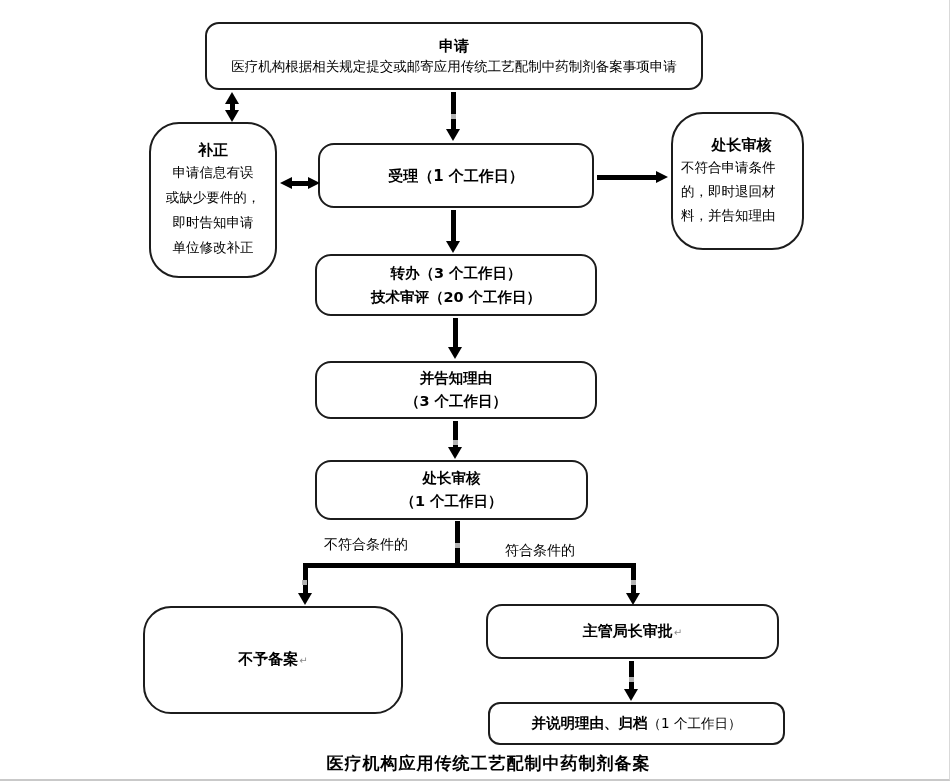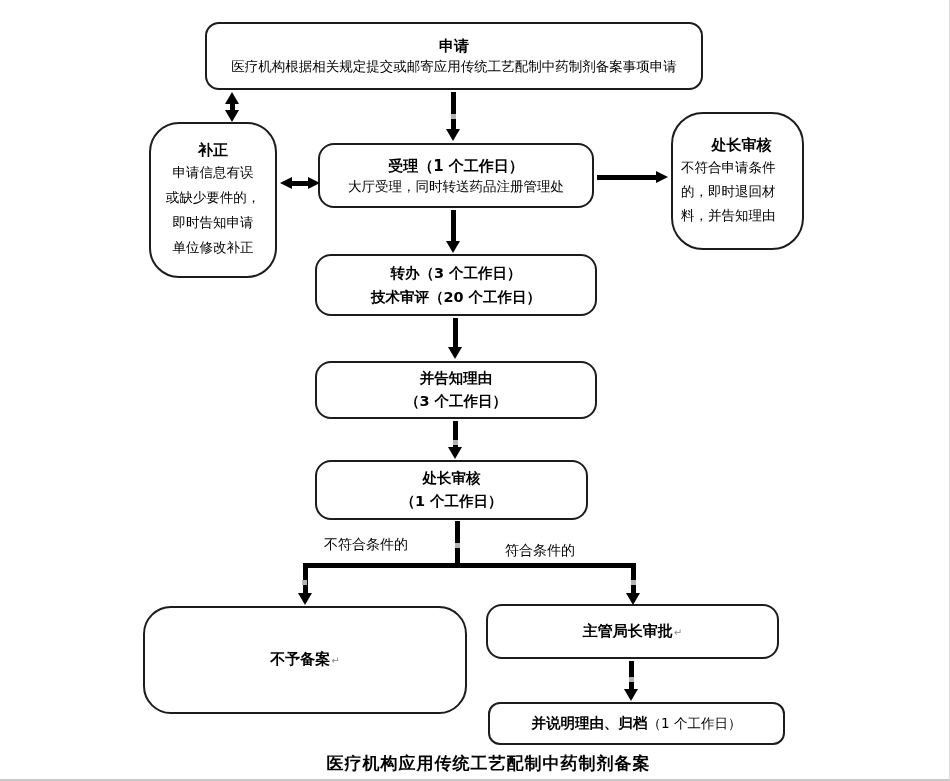--- a/index.html
+++ b/index.html
@@ -24,21 +24,21 @@
   .n-shouli{left:318px;top:143px;width:276px;height:65px;border-radius:16px;}
   .n-buyushouli{left:671px;top:112px;width:133px;height:138px;border-radius:32px;align-items:flex-start;padding-left:8px;}
   .n-buyushouli .title{align-self:center;}
   .n-buyushouli .body{text-align:left;line-height:24px;}
   .n-zhuanban{left:315px;top:254px;width:282px;height:62px;border-radius:16px;}
   .n-zhuanban .line{font-weight:bold;font-size:14.5px;line-height:24px;}
   .n-jingban{left:315px;top:361px;width:282px;height:58px;border-radius:16px;}
   .n-jingban .line{font-weight:bold;font-size:14.5px;line-height:23px;}
   .n-chuzhang{left:315px;top:460px;width:273px;height:60px;border-radius:16px;}
   .n-chuzhang .line{font-weight:bold;font-size:14.5px;line-height:23px;}
-  .n-buyubeian{left:143px;top:606px;width:324px;height:108px;border-radius:28px;align-items:center;}
+  .n-buyubeian{left:143px;top:606px;width:260px;height:108px;border-radius:28px;align-items:center;}
   .n-buyubeian .body{line-height:21px;font-size:13.5px;}
   .n-shenpi{left:486px;top:604px;width:293px;height:55px;border-radius:16px;padding:0 2px;}
   .n-shenpi .body{font-size:13px;}
   .n-gongshi{left:488px;top:702px;width:297px;height:43px;border-radius:12px;flex-direction:row;gap:0;}
   .n-gongshi .btxt{font-weight:bold;font-size:14.5px;}
   .n-gongshi .rtxt{font-weight:normal;font-size:13.5px;}
 
   .vshaft{position:absolute;width:5px;background:#000;}
   .hshaft{position:absolute;height:5px;background:#000;}
   .head-down{position:absolute;width:0;height:0;border-left:7px solid transparent;border-right:7px solid transparent;border-top:12px solid #000;}
@@ -69,21 +69,20 @@
 单位修改补正</div>
   </div>
 
   <div class="node n-apply">
     <div class="title">申请</div>
     <div class="body">医疗机构根据相关规定提交或邮寄应用传统工艺配制中药制剂备案事项申请</div>
   </div>
 
   <div class="node n-shouli">
     <div class="title">受理（1 个工作日）</div>
-    <div class="body">大厅受理，同时转送药品注册管理处</div>
   </div>
 
   <div class="node n-buyushouli">
     <div class="title">处长审核</div>
     <div class="body">不符合申请条件
 的，即时退回材
 料，并告知理由</div>
   </div>
 
   <div class="node n-zhuanban">

